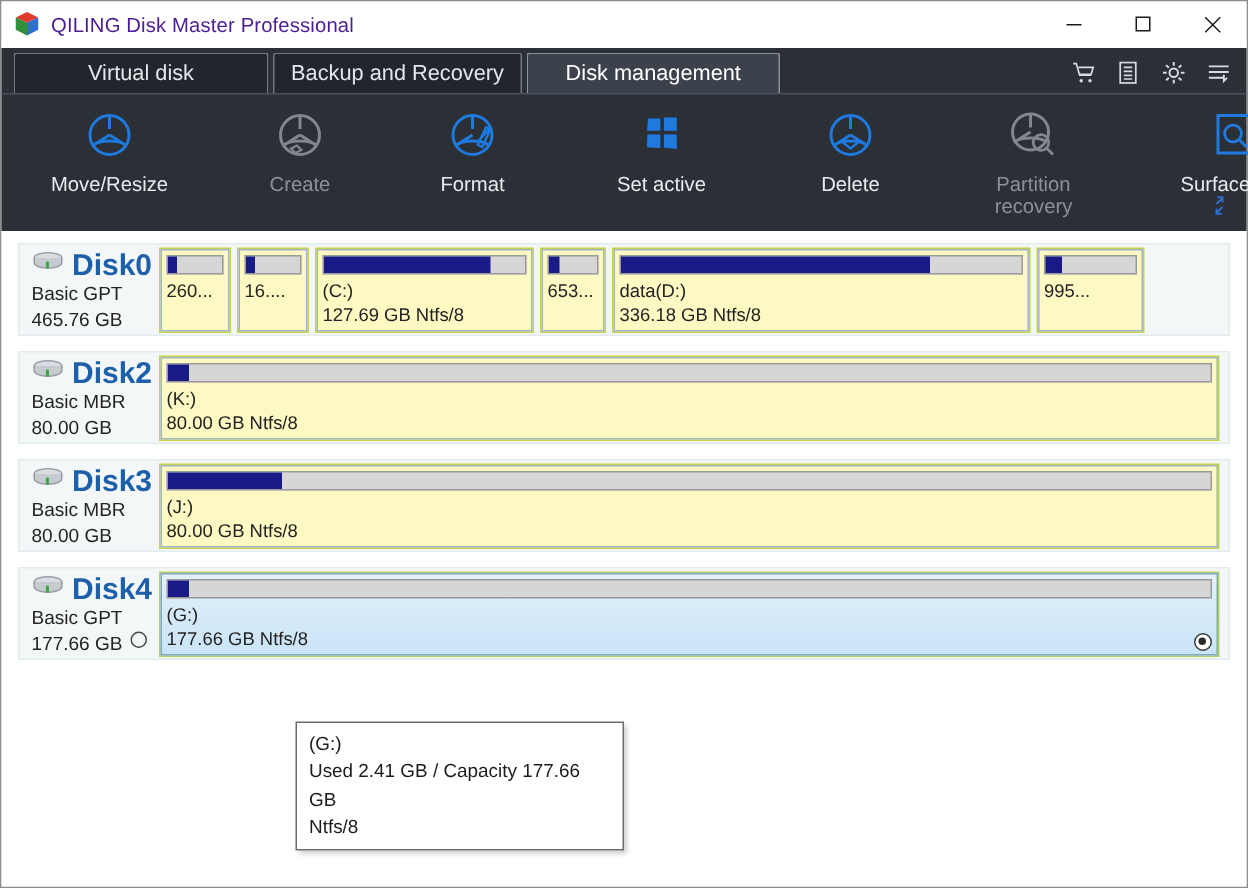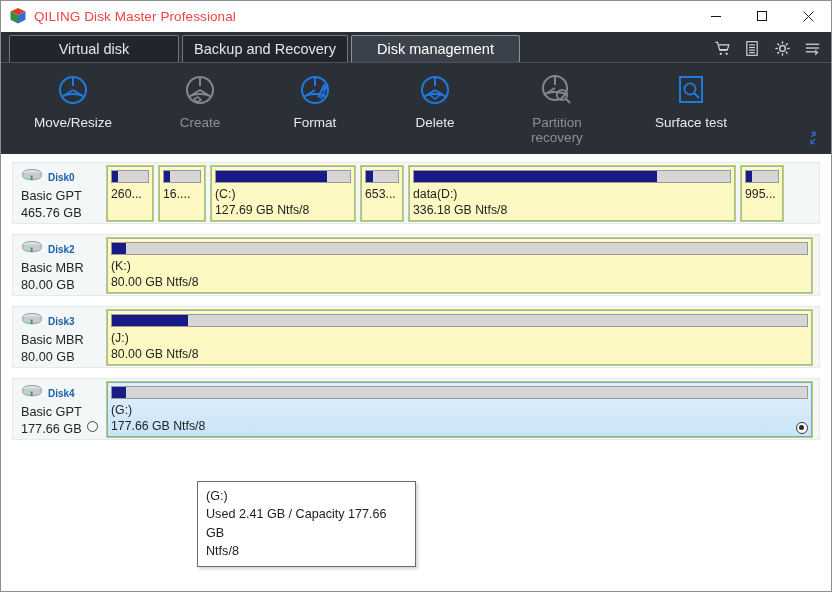--- a/index.html
+++ b/index.html
@@ -17,21 +17,21 @@
   
   .titlebar{
     position:relative;height:30px;background:#ffffff;
     display:flex;align-items:center;
     border-bottom:1px solid #ffffff;
   }
   .app-logo{
     width:18px;height:18px;margin-left:8px;margin-right:7px;position:relative;flex:0 0 auto;
   }
   .title-text{
-    font-size:13.5px;color:#ef4444;letter-spacing:0.1px;white-space:nowrap;
+    font-size:13.5px;color:#4c1d95;letter-spacing:0.1px;white-space:nowrap;
   }
   .wincontrols{position:absolute;right:0;top:0;height:30px;display:flex;}
   .wc{width:46px;height:30px;display:flex;align-items:center;justify-content:center;}
   .wc svg{display:block;}
 
   
   .tabstrip{
     height:30px;background:#2b2f36;display:flex;align-items:flex-end;
     padding-left:8px;box-sizing:border-box;position:relative;
   }
@@ -77,21 +77,21 @@
   .diskrow{
     position:relative;margin:0 11px 10px 11px;height:62px;
     background:#f4f7f7;border:1px solid #e3ecec;box-sizing:border-box;
     display:flex;align-items:stretch;
   }
   .diskrow.selected{background:#f4f7f7;}
   .diskinfo{
     width:93px;flex:0 0 93px;padding:4px 0 0 8px;box-sizing:border-box;position:relative;
   }
   .disk-head{display:flex;align-items:center;height:20px;}
-  .disk-name{color:#1d5fa8;font-weight:bold;font-size:10px;margin-left:5px;}
+  .disk-name{color:#1d5fa8;font-weight:bold;font-size:20px;margin-left:5px;}
   .disk-meta{font-size:12.7px;color:#232323;line-height:1.36;margin-top:1px;}
   .disk-meta .row2{display:flex;align-items:flex-start;gap:5px;}
   .radio-hollow{
     width:11px;height:11px;border:1.5px solid #4a4a4a;border-radius:50%;
     display:inline-block;box-sizing:border-box;
   }
 
   .parts{flex:1 1 auto;display:flex;align-items:center;padding:1px 2px 1px 0;box-sizing:border-box;}
   .part{
     height:57px;box-sizing:border-box;
@@ -247,20 +247,31 @@
         <svg width="40" height="40" viewBox="0 0 40 40" fill="none" stroke="#1f7ae0" stroke-width="2">
           <circle cx="20" cy="20" r="13"></circle>
           <path d="M20 7v9M20 20l-8 5"></path>
           <path d="M9 27c4-4 18-4 22 0"></path>
           <path d="M24 24l8-9M23.5 26.5l3 1.5 5.5-12-3-1.2z" stroke-width="1.6"></path>
         </svg>
       </span>
       <span class="lbl">Format</span>
     </div>
 
+    <div class="tbtn" style="min-width:112px">
+      <span class="ico">
+        <svg width="40" height="40" viewBox="0 0 40 40" fill="#1f7ae0">
+          <path d="M11 9h8.2v8.2H10.4z"></path>
+          <path d="M21.6 8.3h8.6v8.9h-8.6z"></path>
+          <path d="M10.6 19.6h8.6v9.1l-8.9-.6z"></path>
+          <path d="M21.6 19.6h8.6v9.8l-8.6-1z"></path>
+        </svg>
+      </span>
+      <span class="lbl">Set active</span>
+    </div>
 
     <div class="tbtn" style="min-width:100px">
       <span class="ico">
         <svg width="40" height="40" viewBox="0 0 40 40" fill="none" stroke="#1f7ae0" stroke-width="2">
           <circle cx="20" cy="20" r="13"></circle>
           <path d="M20 7v9M20 20l-8 5M20 20l8 5"></path>
           <path d="M9 27c4-4 18-4 22 0"></path>
           <path d="M15 25l5 4 5-4" stroke-width="1.6"></path>
         </svg>
       </span>
@@ -350,30 +361,30 @@
           </div>
         </div>
         <div class="part" style="width:44px">
           <div class="usebar">
               <i style="width:22%"></i>
             </div>
           <div class="plabels">
               <span class="ln">653...</span>
             </div>
         </div>
-        <div class="part" style="width:328px">
+        <div class="part" style="width:279px">
           <div class="usebar">
               <i style="width:77%"></i>
             </div>
           <div class="plabels">
             <span class="ln">data(D:)</span>
             <span class="ln">336.18 GB Ntfs/8</span>
           </div>
         </div>
-        <div class="part" style="width:44px;margin-right:0">
+        <div class="part" style="width:72px;margin-right:0">
           <div class="usebar">
               <i style="width:18%"></i>
             </div>
           <div class="plabels">
               <span class="ln">995...</span>
             </div>
         </div>
       </div>
     </div>
 

